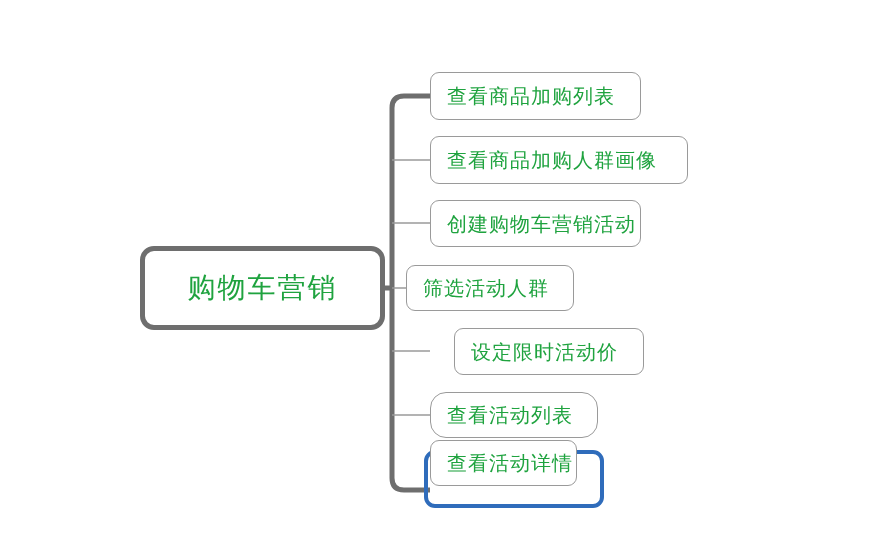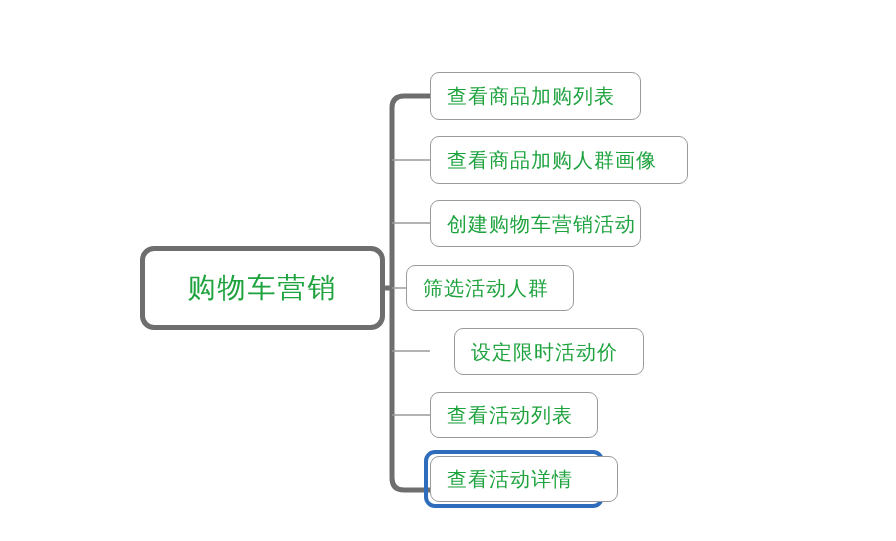--- a/index.html
+++ b/index.html
@@ -125,22 +125,22 @@
   </div>
 
   <div class="child-node" style="left:406px; top:265px; width:168px; height:46px;">
     <span class="child-label">筛选活动人群</span>
   </div>
 
   <div class="child-node" style="left:430px; top:328px; width:190px; height:47px;margin-left:24px;">
     <span class="child-label">设定限时活动价</span>
   </div>
 
-  <div class="child-node" style="left:430px; top:392px; width:168px; height:46px;">
+  <div class="child-node" style="left:430px; top:392px; width:168px; height:46px;border-radius:16px;">
     <span class="child-label">查看活动列表</span>
   </div>
 
   <div class="selection-ring" style="left:424px; top:450px; width:180px; height:58px;"></div>
-  <div class="child-node" style="left:430px; top:456px; width:188px; height:46px;">
+  <div class="child-node" style="left:430px; top:440px; width:147px; height:46px;">
     <span class="child-label">查看活动详情</span>
   </div>
 
 </div>
 
 </body></html>

